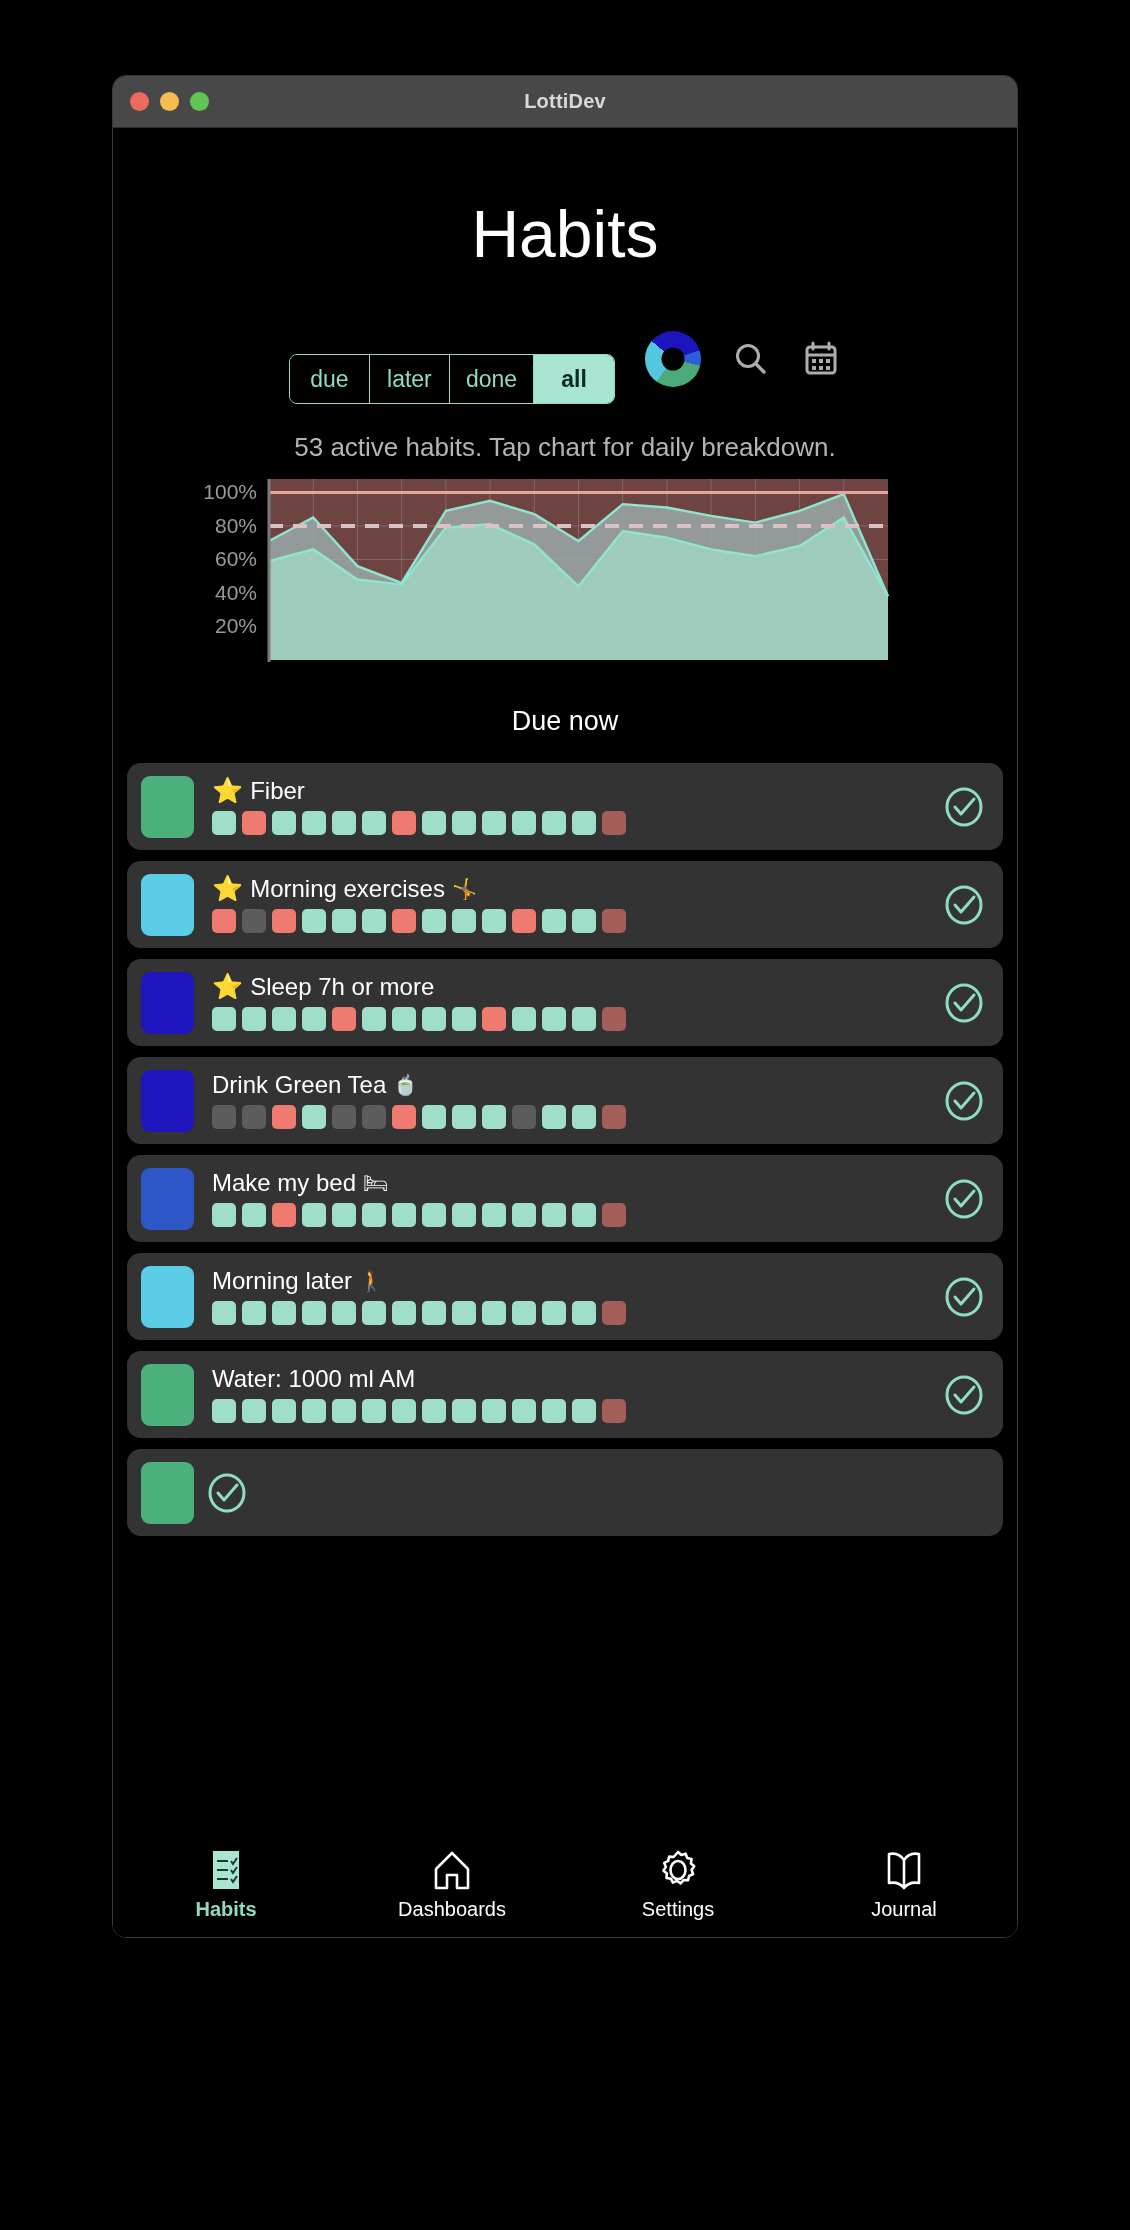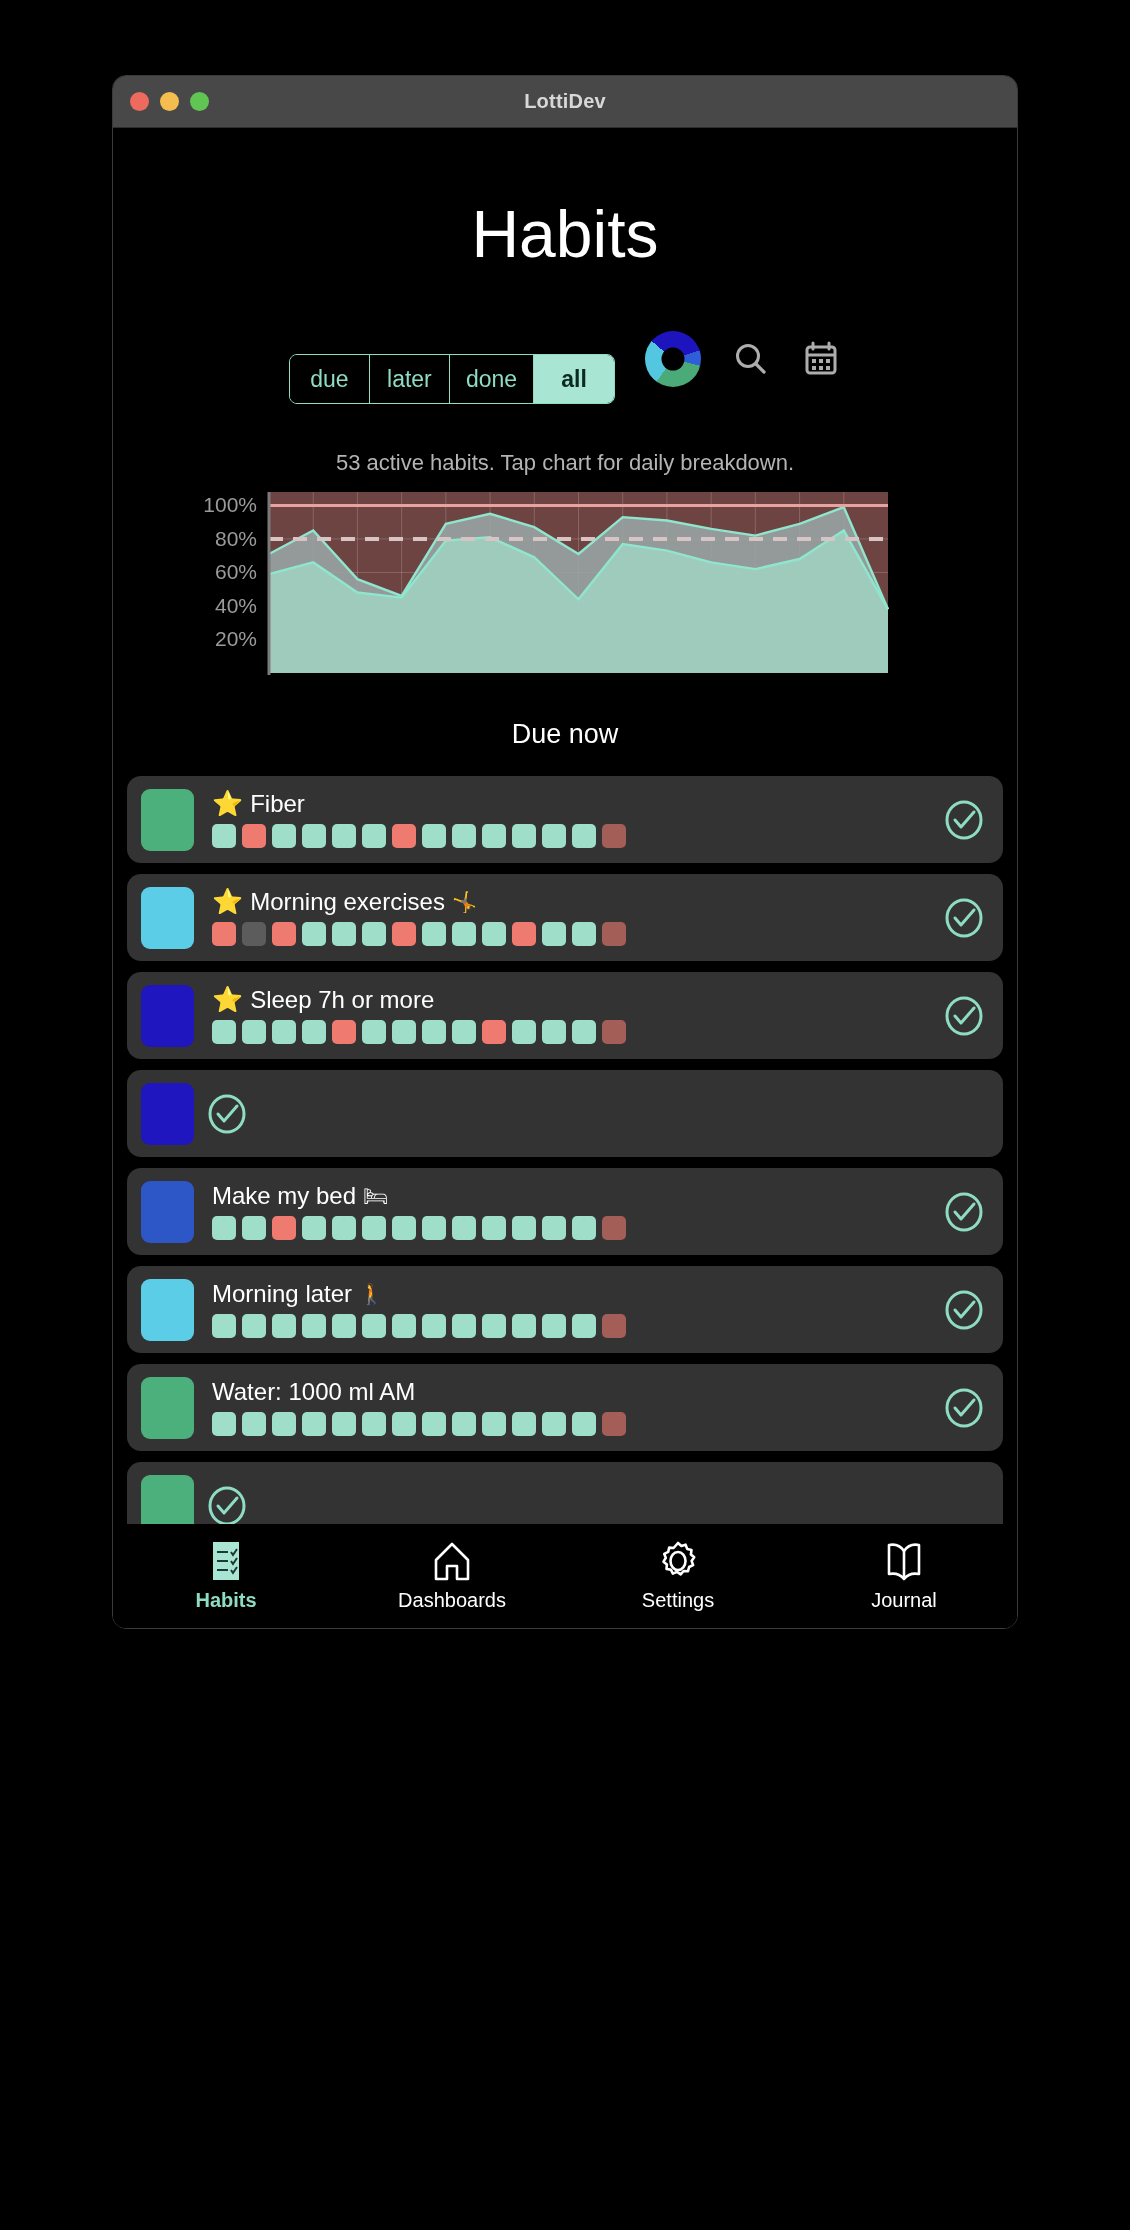--- a/index.html
+++ b/index.html
@@ -7,21 +7,21 @@
     width: 1130px; height: 2230px;
     background: #000000;
     font-family: "Liberation Sans", sans-serif;
     overflow: hidden;
   }
   .desktop { position: relative; width: 1130px; height: 2230px; background: #000; }
 
   
   .window {
     position: absolute; left: 112px; top: 75px;
-    width: 906px; height: 1554px;
+    width: 906px; height: 1863px;
     background: #000000;
     border-radius: 14px;
     border: 1px solid #3a3a3a;
     overflow: hidden;
     display: flex; flex-direction: column;
   }
   .titlebar {
     height: 52px; flex: 0 0 52px;
     background: #484848;
     border-bottom: 1px solid #2d2d2d;
@@ -89,22 +89,22 @@
     position: relative;
   }
   .donut::after {
     content: ""; position: absolute; left: 50%; top: 50%;
     transform: translate(-50%,-50%);
     width: 23px; height: 23px; border-radius: 50%; background: #000;
   }
 
   
   .chart-caption {
-    text-align: center; color: #b4b4b4; font-size: 22px;
-    margin-top: 46px;
+    text-align: center; color: #b4b4b4; font-size: 26px;
+    margin-top: 28px;
   }
   .chart-wrap { position: relative; margin-top: 8px; height: 215px; }
   .chart-svg { display:block; }
   .chart-xlabels {
     position: relative; height: 26px; margin-top: 6px;
     color: #9a9a9a; font-size: 20px;
   }
   .xlab-left { position: absolute; left: 175px; }
   .xlab-right { position: absolute; left: 620px; }
 
@@ -343,20 +343,42 @@
             </div>
             <div class="check">
               <svg width="44" height="44" viewBox="0 0 44 44">
                 <ellipse cx="22" cy="22" rx="17" ry="18" fill="none" stroke="#8fdcc4" stroke-width="3"></ellipse>
                 <polyline points="13,22 19,29 32,14" fill="none" stroke="#8fdcc4" stroke-width="3" stroke-linecap="round" stroke-linejoin="round"></polyline>
               </svg>
             </div>
           </div>
           <div class="habit-row">
             <div class="swatch" style="background: rgb(32, 22, 192);"></div>
+            <div class="habit-body">
+              <div class="habit-name">
+                <span>Drink Green Tea</span>
+                <span class="emoji">🍵</span>
+              </div>
+              <div class="squares">
+                <div class="sq skip"></div>
+                <div class="sq skip"></div>
+                <div class="sq miss"></div>
+                <div class="sq done"></div>
+                <div class="sq skip"></div>
+                <div class="sq skip"></div>
+                <div class="sq miss"></div>
+                <div class="sq done"></div>
+                <div class="sq done"></div>
+                <div class="sq done"></div>
+                <div class="sq skip"></div>
+                <div class="sq done"></div>
+                <div class="sq done"></div>
+                <div class="sq today"></div>
+              </div>
+            </div>
             <div class="check">
               <svg width="44" height="44" viewBox="0 0 44 44">
                 <ellipse cx="22" cy="22" rx="17" ry="18" fill="none" stroke="#8fdcc4" stroke-width="3"></ellipse>
                 <polyline points="13,22 19,29 32,14" fill="none" stroke="#8fdcc4" stroke-width="3" stroke-linecap="round" stroke-linejoin="round"></polyline>
               </svg>
             </div>
           </div>
           <div class="habit-row">
             <div class="swatch" style="background: rgb(45, 86, 199);"></div>
             <div class="habit-body">

